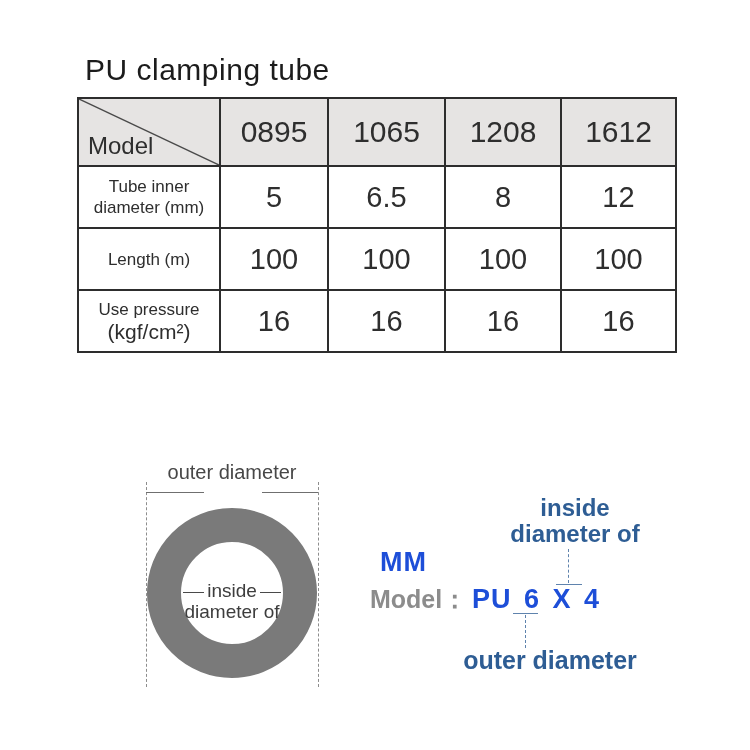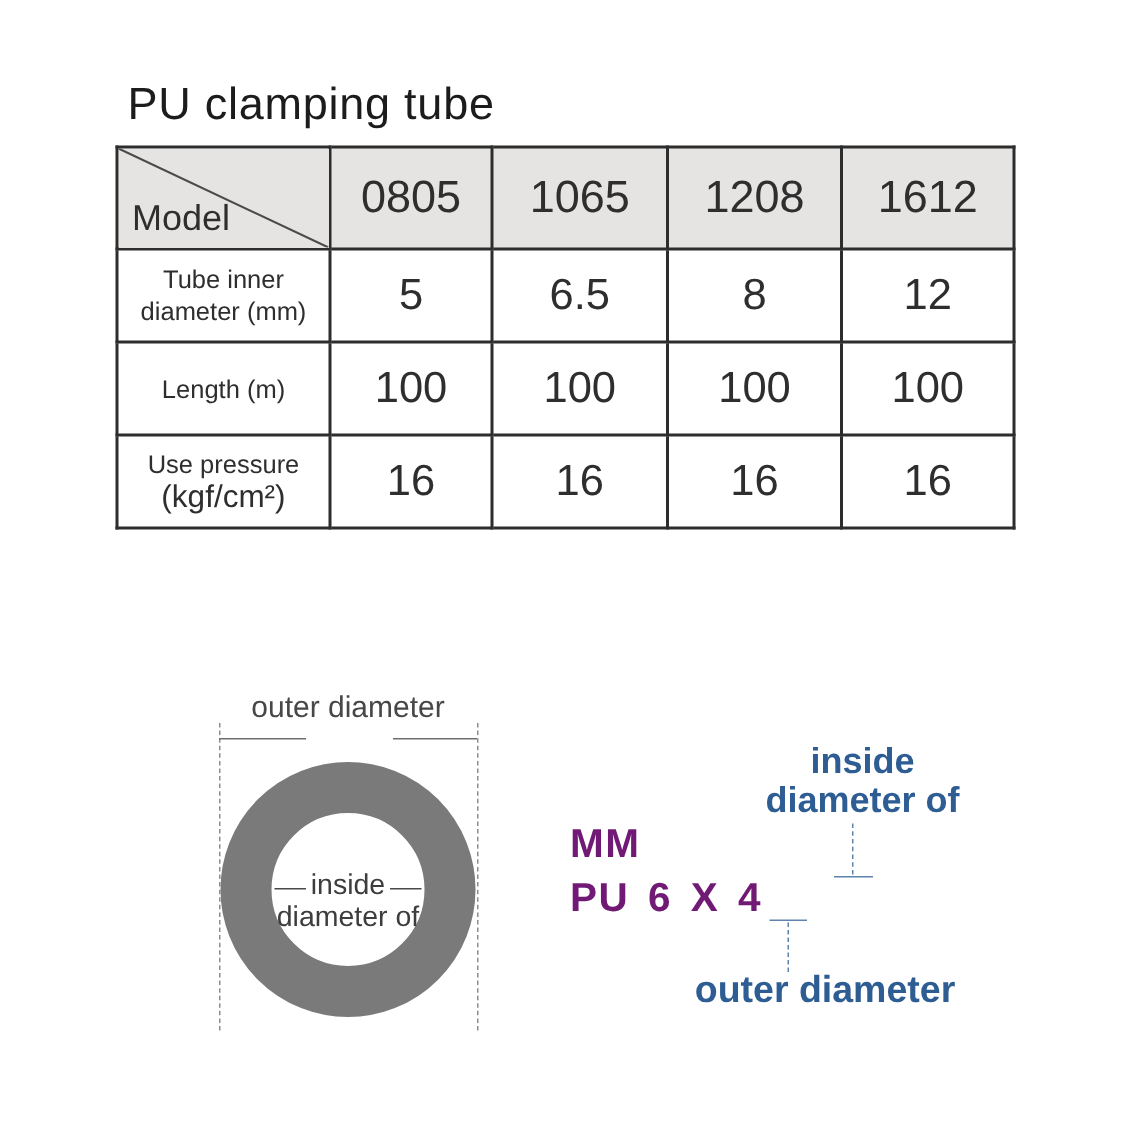--- a/index.html
+++ b/index.html
@@ -36,21 +36,21 @@
   .donut-text{position:absolute;left:147px;top:580px;width:170px;text-align:center;
               font-size:19px;line-height:21px;color:#3d3d3d;}
 
   
   .blue{color:#2e5d94;font-weight:bold;}
   .inside-note{position:absolute;left:500px;top:495px;width:150px;text-align:center;
                font-size:24px;line-height:26px;}
   .legend-row{position:absolute;left:370px;display:flex;align-items:baseline;}
   .legend-row .lab{display:inline-block;width:92px;text-align:right;
                    font-size:25px;color:#8c8c8c;font-weight:bold;}
-  .legend-row .val{margin-left:10px;font-size:27px;color:#701a75;font-weight:bold;
+  .legend-row .val{margin-left:10px;font-size:27px;color:#1d4ed8;font-weight:bold;
                    letter-spacing:1px;word-spacing:4px;}
   .tick-blue{position:absolute;height:0;border-top:1px solid #5f83ad;}
   .dash-blue{position:absolute;width:0;border-left:1px dashed #5f83ad;}
   .outer-note{position:absolute;left:460px;top:646px;width:180px;text-align:center;font-size:25px;}
 </style>
 </head>
 <body>
 
 <div id="page">
 
@@ -58,21 +58,21 @@
 
   <table class="spec">
     <tbody>
         <tr class="hdr">
       <td class="c0 corner">
         <svg viewBox="0 0 140 66" preserveAspectRatio="none">
           <line x1="0" y1="0" x2="140" y2="66" stroke="#4a4a4a" stroke-width="1.4"></line>
         </svg>
         <span class="corner-label">Model</span>
       </td>
-      <td class="c1">0805</td>
+      <td class="c1">0895</td>
       <td class="c2">1065</td>
       <td class="c3">1208</td>
       <td class="c4">1612</td>
     </tr>
 
 
     <tr class="body">
       <td class="c0 row-label">Tube inner diameter (mm)</td>
       <td class="c1 cell-val">5</td>
       <td class="c2 cell-val">6.5</td>
@@ -123,20 +123,21 @@
   </div>
 
   <div class="dash-blue" style="left:568px;top:549px;height:34px;"></div>
   <div class="tick-blue" style="left:556px;top:584px;width:26px;"></div>
 
   <div class="legend-row" style="top:547px;">
     <span class="val">MM</span>
   </div>
 
   <div class="legend-row" style="top:583px;">
+    <span class="lab">Model：</span>
     <span class="val">PU 6 X 4</span>
   </div>
 
   <div class="tick-blue" style="left:513px;top:613px;width:25px;"></div>
   <div class="dash-blue" style="left:525px;top:615px;height:33px;"></div>
 
   <div class="outer-note blue">outer diameter</div>
 
 </div>
 

